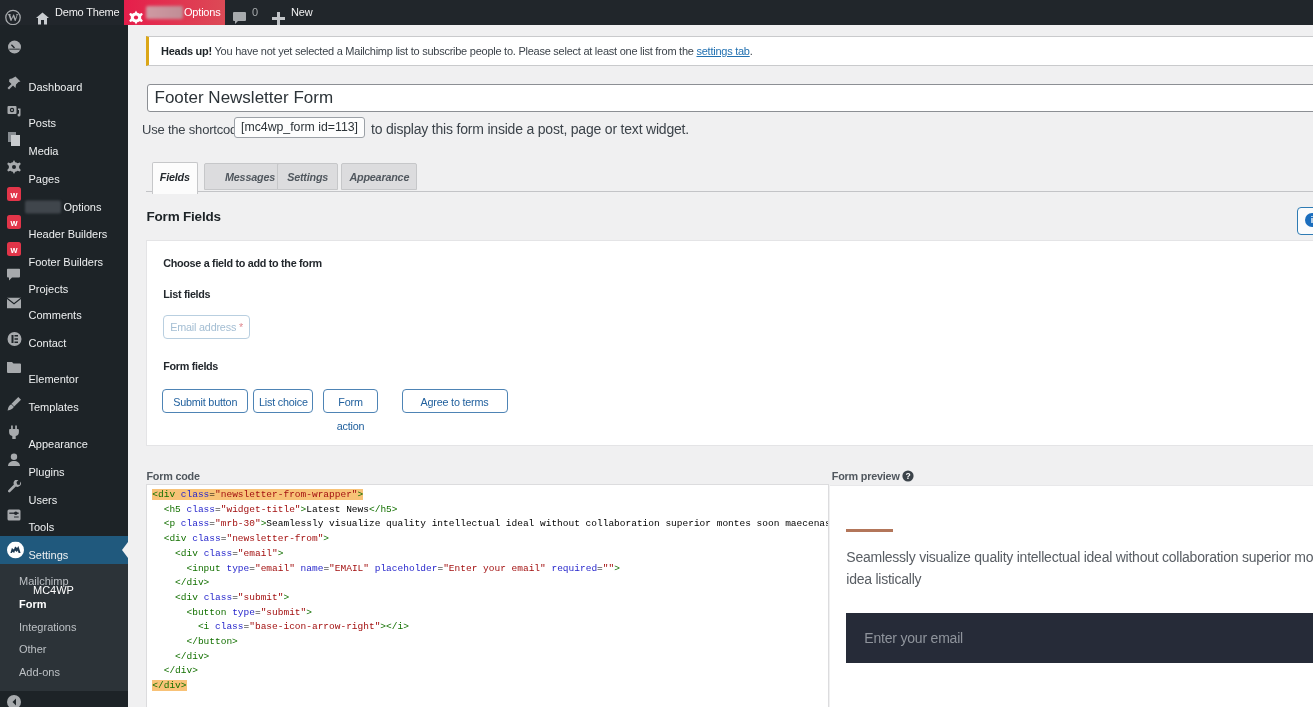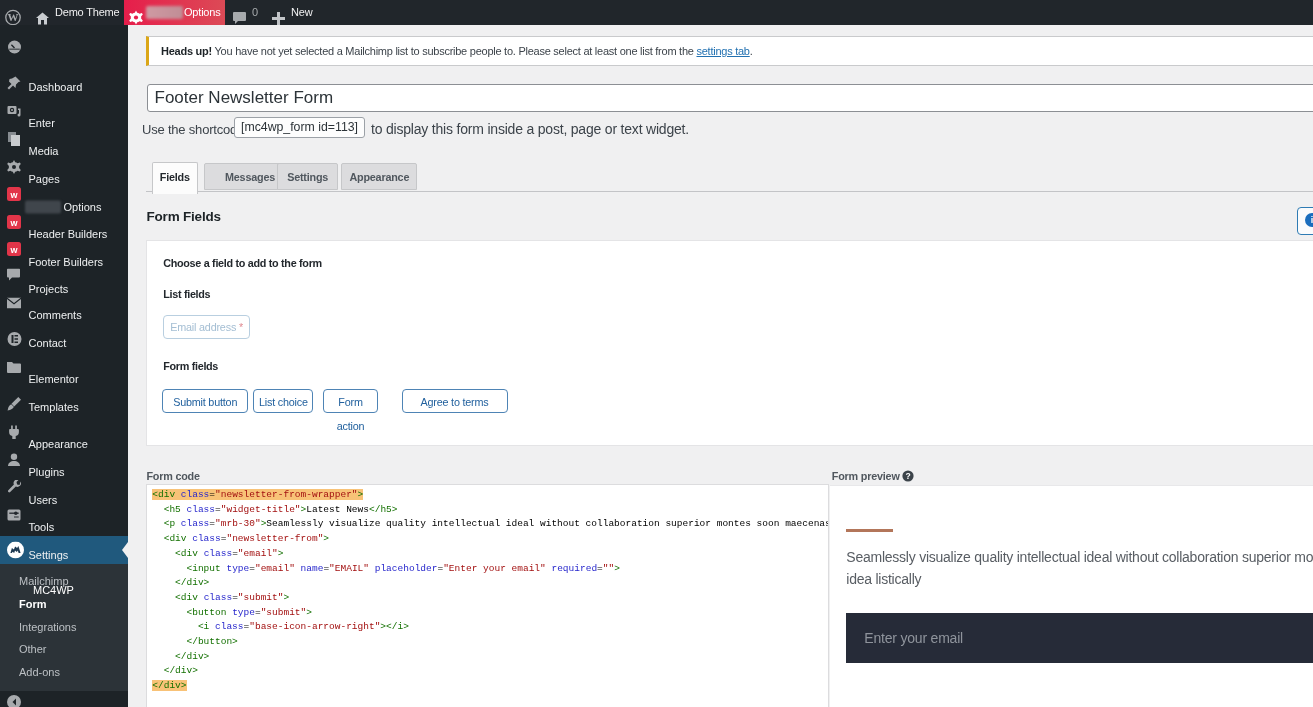--- a/index.html
+++ b/index.html
@@ -30,21 +30,21 @@
   .notice .in{position:absolute;left:12px;top:50%;transform:translateY(-50%);white-space:nowrap;}
   .notice a{color:#2271b1;text-decoration:underline;}
   #titleinput{position:absolute;left:146.5px;top:83.5px;width:1200px;height:26.5px;background:#fff;
     border:1px solid #8c8f94;border-radius:3px;font-size:17px;color:#2c3338;line-height:26.5px;padding-left:7px;}
   #shortrow{position:absolute;left:142px;top:128.5px;font-size:13px;letter-spacing:-0.2px;color:#3c434a;transform:translateY(-50%);white-space:nowrap;}
   #shortbox{position:absolute;left:234px;top:117px;width:129px;height:18.5px;background:#fdfdfd;
     border:1px solid #9ca1a7;border-radius:3px;text-align:center;line-height:18.5px;font-size:12.3px;letter-spacing:0;color:#2c3338;}
 
   
   .tab{position:absolute;top:163px;height:27px;line-height:27px;text-align:center;border-radius:2px 2px 0 0;
-    font-size:10.8px;letter-spacing:-0.2px;font-weight:bold;background:#dcdcde;border:1px solid #c6c7c9;color:#50575e;box-sizing:border-box;}
+    font-size:10.8px;letter-spacing:-0.2px;font-weight:bold;background:#dcdcde;border:1px solid #c6c7c9;color:#50575e;box-sizing:border-box;font-style:italic;}
   .tab.active{top:162px;height:32px;background:#fcfcfc;border-bottom:none;color:#23282d;z-index:3;line-height:29px;}
   #tabline{position:absolute;left:146px;top:190.5px;width:1167px;height:1px;background:#c3c4c7;}
 
   #formfields-h{position:absolute;left:146.5px;top:215.5px;transform:translateY(-50%);
     font-size:13.5px;letter-spacing:-0.2px;font-weight:bold;color:#1d2327;}
   #infobtn{position:absolute;left:1297px;top:207px;width:30px;height:25.5px;background:#fafbfc;
     border:1.5px solid #2e7bb4;border-radius:4px;}
   #infobtn .dot{position:absolute;left:7px;top:5px;width:14px;height:14px;border-radius:50%;background:#1a6dbd;
     color:#fff;font-size:9px;font-weight:bold;text-align:center;line-height:14px;}
 
@@ -111,21 +111,21 @@
           <circle cx="7.5" cy="7.5" r="6.5" fill="#a7aaad"></circle>
           <path stroke="#1d2327" stroke-width="1.3" d="M7.5 8.5L4.4 5.2" fill="none"></path>
           <path fill="#1d2327" d="M2.2 9h10.6v1.5H2.2z" opacity=".6"></path>
         </svg>
         <span class="txt">Dashboard</span>
       </div>
     <div class="mi" style="top:69.9px">
         <svg width="14" height="14" viewBox="0 0 14 14">
           <path fill="#a7aaad" d="M8.5 0.5l5 5-2 .5-2.5 2.5-.5 3.5-2.5-2.5L2 13.5.5 12l4-4L2 5.5l.5-2.5L5 2.5z"></path>
         </svg>
-        <span class="txt">Enter</span>
+        <span class="txt">Posts</span>
       </div>
     <div class="mi" style="top:98.2px">
         <svg width="14" height="14" viewBox="0 0 14 14">
           <rect x="0.5" y="2" width="9" height="8" rx="1" fill="#a7aaad"></rect>
           <circle cx="5" cy="6" r="2.2" fill="#1d2327"></circle>
           <circle cx="5" cy="6" r="1" fill="#a7aaad"></circle>
           <path fill="#a7aaad" d="M11 4.5h2.5V11a1.5 1.5 0 11-1.5-1.5V6H11z"></path>
         </svg>
         <span class="txt">Media</span>
       </div>

